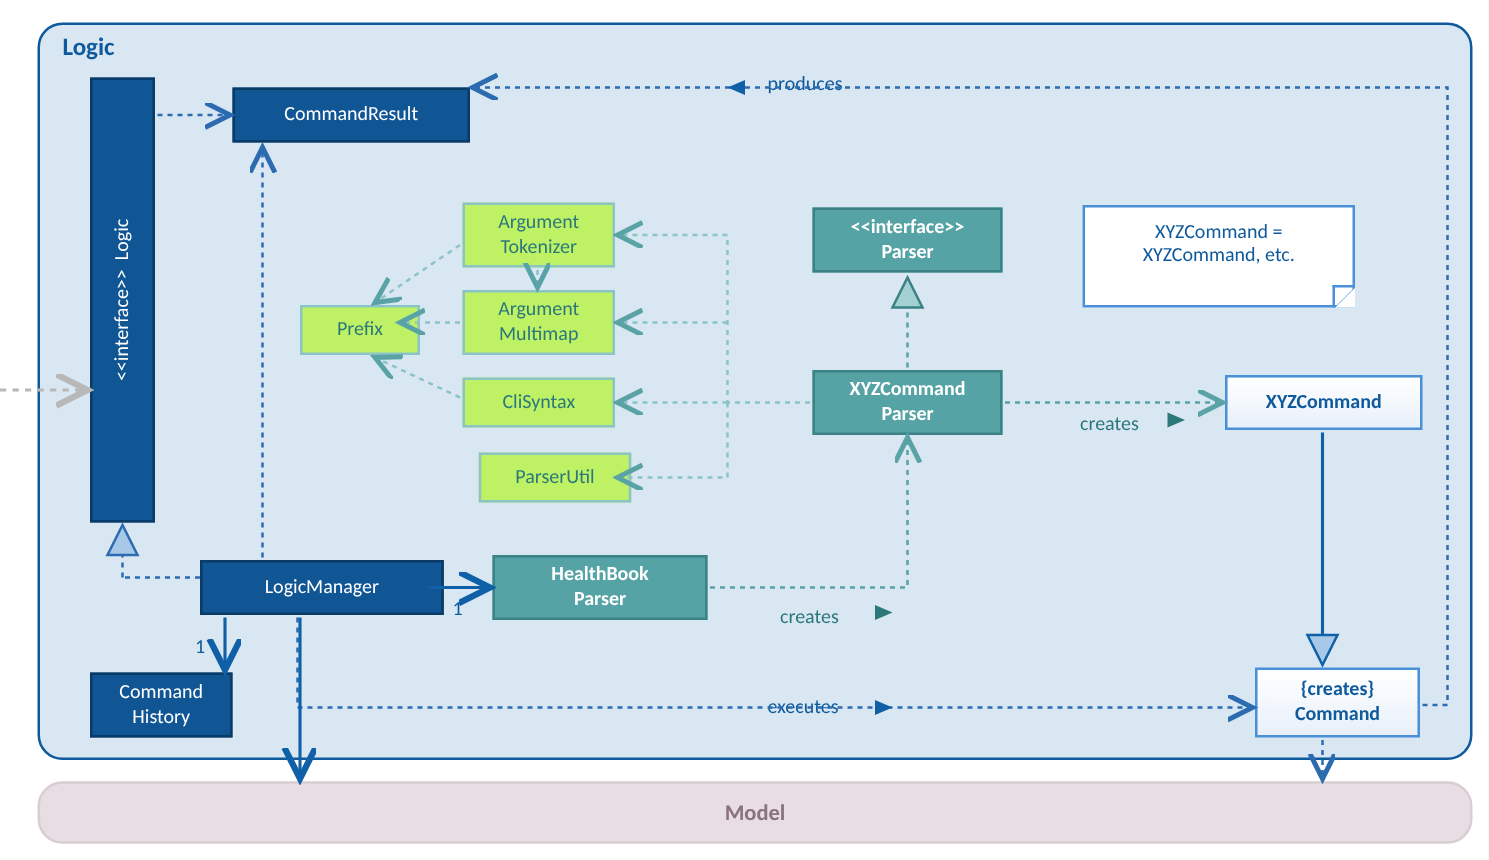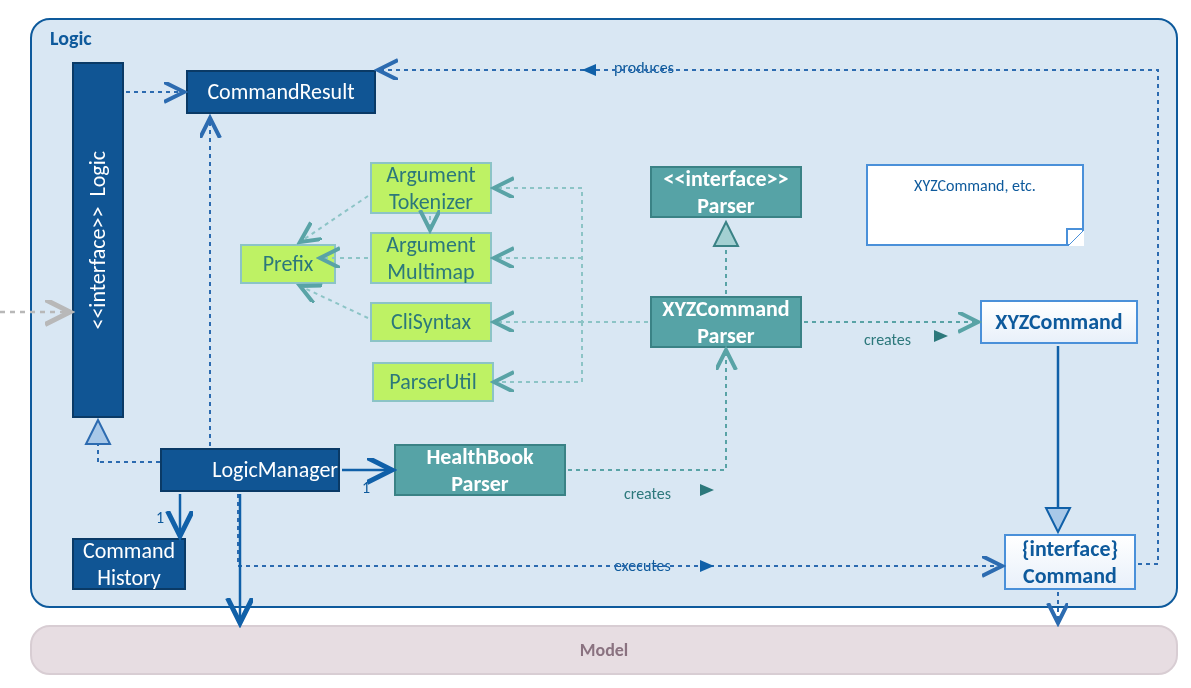--- a/index.html
+++ b/index.html
@@ -28,21 +28,21 @@
     font-size: 20px;
     font-weight: bold;
     color: #0e5a9c;
   }
   .box {
     position: absolute;
     display: flex;
     align-items: center;
     justify-content: center;
     text-align: center;
-    font-size: 22px;
+    font-size: 16px;
     line-height: 1.25;
   }
   .box-dark {
     background: #105594;
     color: #fff;
     border: 2px solid #0a3a66;
   }
   .box-teal {
     background: #56a3a6;
     color: #fff;
@@ -122,21 +122,21 @@
 <div class="box box-dark" style="left:72px; top:62px; width:52px; height:356px;">
   <div class="vertical-text" style="color:#fff;">
     <span>&lt;&lt;interface&gt;&gt;</span>&nbsp;&nbsp;<span>Logic</span>
   </div>
 </div>
 
 <div class="box box-dark" style="left:186px; top:70px; width:190px; height:44px;">
   <span>CommandResult</span>
 </div>
 
-<div class="box box-dark" style="left:160px; top:448px; width:180px; height:44px;justify-content:flex-end;">
+<div class="box box-dark" style="left:160px; top:448px; width:195px; height:44px;">
   <span>LogicManager</span>
 </div>
 
 <div class="box box-dark" style="left:72px; top:538px; width:114px; height:52px; white-space:pre-line;">
   <span>Command
 History</span>
 </div>
 
 <div class="box box-light" style="left:370px; top:162px; width:122px; height:52px; white-space:pre-line;">
   <span>Argument
@@ -145,21 +145,21 @@
 <div class="box box-light" style="left:240px; top:244px; width:96px; height:40px;">
   <span>Prefix</span>
 </div>
 <div class="box box-light" style="left:370px; top:232px; width:122px; height:52px; white-space:pre-line;">
   <span>Argument
 Multimap</span>
 </div>
 <div class="box box-light" style="left:370px; top:302px; width:122px; height:40px;">
   <span>CliSyntax</span>
 </div>
-<div class="box box-light" style="left:372px; top:362px; width:122px; height:40px;">
+<div class="box box-light" style="left:383px; top:362px; width:122px; height:40px;">
   <span>ParserUtil</span>
 </div>
 
 <div class="box box-teal" style="left:394px; top:444px; width:172px; height:52px; white-space:pre-line;">
   <span>HealthBook
 Parser</span>
 </div>
 
 <div class="box box-teal" style="left:650px; top:166px; width:152px; height:52px;">
   <div style="text-align:center;">
@@ -172,26 +172,27 @@
   <span>XYZCommand
 Parser</span>
 </div>
 
 <div class="box box-white" style="left:980px; top:300px; width:158px; height:44px;">
   <span>XYZCommand</span>
 </div>
 
 <div class="box box-white" style="left:1004px; top:534px; width:132px; height:56px;">
   <div>
-    <div>{interface}</div>
+    <div>{creates}</div>
     <div>Command</div>
   </div>
 </div>
 
 <div class="note" style="left:866px; top:164px; width:218px; height:82px;">
+  <div>XYZCommand =</div>
   <div>XYZCommand, etc.</div>
   <div class="note-corner"></div>
 </div>
 
 <div class="box box-model" style="left:30px; top:625px; width:1148px; height:50px;">
   <span>Model</span>
 </div>
 
 <div class="edge-label" style="left:614px; top:58px;">produces</div>
 <div class="edge-label teal-label" style="left:624px; top:484px;">creates</div>

